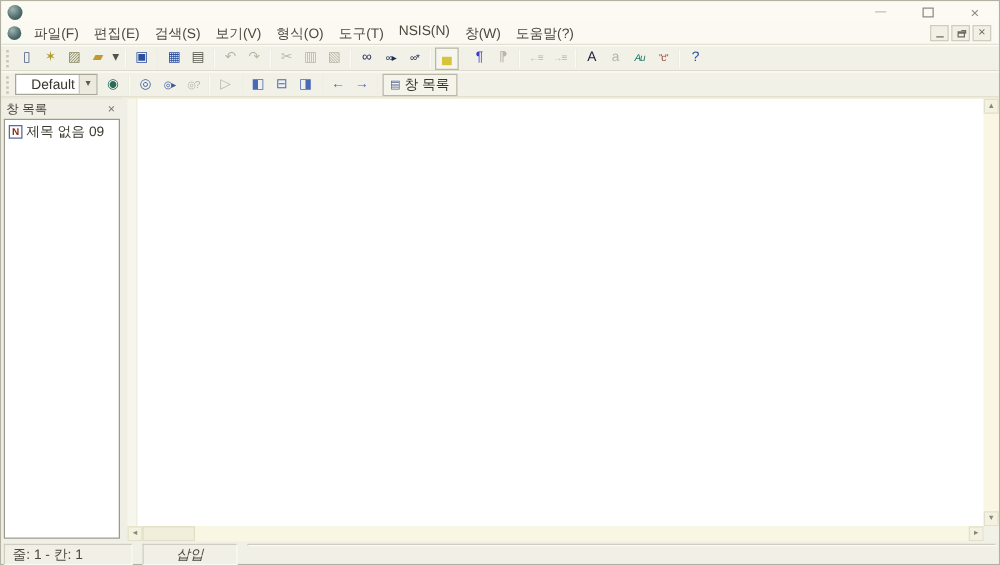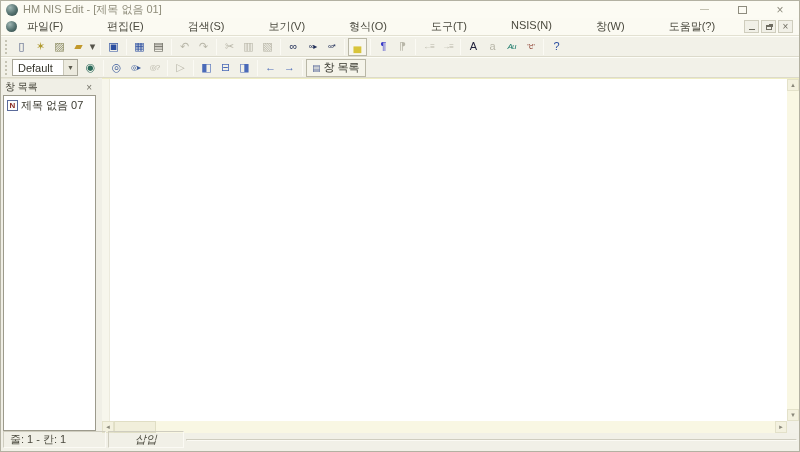--- a/index.html
+++ b/index.html
@@ -30,21 +30,21 @@
   
   .toolbar { height:21px; background:#f2f1e8; border-top:1px solid #fdfdf7; border-bottom:1px solid #dcdacb; display:flex; align-items:center; padding:0 2px; flex:0 0 auto; }
   .grip { width:3px; height:14px; border-left:2px dotted #c6c4b4; margin:0 4px 0 2px; }
   .tbtn { width:19px; height:18px; display:flex; align-items:center; justify-content:center; font-size:11px; line-height:1; color:#44506e; white-space:nowrap; }
   .tbtn.sm { font-size:8px; letter-spacing:-1px; }
   .tbtn.narrow { width:9px; }
   .tbtn.disabled { color:#b8b6a8 !important; }
   .tbtn.toggled { border:1px solid #b9b7a6; background:#f7f6ee; }
   .tsep { width:1px; height:16px; background:#cfcdbd; border-right:1px solid #fbfaf4; margin:0 3px; }
   .combo { width:66px; height:17px; background:#fff; border:1px solid #a8a698; display:flex; align-items:center; }
-  .combo-text { flex:1; padding-left:5px; color:#35342b; }
+  .combo-text { flex:1; padding-left:12px; color:#35342b; }
   .combo-arrow { width:14px; height:100%; background:#eceade; border-left:1px solid #c9c7b8; display:flex; align-items:center; justify-content:center; font-size:7px; color:#5b5a4e; }
   .tbtn-text { height:18px; display:flex; align-items:center; gap:3px; border:1px solid #b9b7a6; background:#f5f4ea; padding:0 5px; color:#35342b; }
   .tbtn-text .mini { font-size:9px; color:#5a6a9a; }
 
   
   .main { flex:1 1 auto; display:flex; min-height:0; background:#f0efe6; }
   .sidepanel { width:97px; flex:0 0 auto; display:flex; flex-direction:column; border-top:1px solid #e8e6d6; }
   .panel-header { height:16px; display:flex; align-items:center; padding:0 4px; color:#45443a; font-size:10px; flex:0 0 auto; }
   .panel-close { margin-left:auto; color:#76746a; font-size:10px; padding:0 2px; }
   .panel-list { flex:1; margin:0 2px 2px 2px; background:#fff; border:1px solid #9c9a8c; overflow:hidden; }
@@ -56,48 +56,47 @@
   .gutter { width:8px; background:#f7f6ec; border-right:1px solid #eceadd; flex:0 0 auto; }
   .edit-surface { flex:1; background:#ffffff; }
   .vscroll { width:12px; flex:0 0 auto; background:#f9f7e3; display:flex; flex-direction:column; justify-content:space-between; }
   .hscroll { height:12px; flex:0 0 auto; background:#f9f7e3; display:flex; }
   .scroll-btn { width:12px; height:12px; background:#f3f1df; border:1px solid #e3e1c9; color:#8a887a; font-size:6px; display:flex; align-items:center; justify-content:center; flex:0 0 auto; }
   .hthumb { width:42px; height:12px; background:#f1efdb; border:1px solid #e0dec4; }
   .scroll-corner { width:12px; height:12px; background:#f2f1e8; flex:0 0 auto; }
   .editor-bottom { display:flex; flex:0 0 auto; }
 
   
-  .statusbar { height:18px; flex:0 0 auto; background:#f1f0e7; display:flex; align-items:center; gap:2px; padding:2px 2px 7px 2px; }
+  .statusbar { height:18px; flex:0 0 auto; background:#f1f0e7; display:flex; align-items:flex-start; gap:8px; padding:2px 2px 7px 2px; }
   .status-cell { border:1px solid; border-color:#cfcdbf #fbfaf4 #fbfaf4 #cfcdbf; display:flex; align-items:center; padding:0 6px; color:#4a493e; }
   .status-caret { width:103px; flex:0 0 auto; }
   .status-mode { width:76px; flex:0 0 auto; justify-content:center;font-style:italic; }
   .status-rest { flex:1; }
 </style>
 </head>
 <body>
 
 <div class="window">
 
   <div class="titlebar">
     <span class="app-icon"></span>
-    <span class="title-text">HM NIS Edit - [제목 없음 01]</span>
     <span class="caption-btns">
       <span class="cap-btn">
           <span class="dash"></span>
         </span>
       <span class="cap-btn">
           <span class="maxbox"></span>
         </span>
       <span class="cap-btn close">×</span>
     </span>
   </div>
 
   <div class="menubar">
     <span class="app-icon" style="margin-right:4px;"></span>
-    <span style="display:flex;gap:32px;">
+    <span style="display:flex;">
 
     <span class="menu-item">파일(F)</span>
         <span class="menu-item">편집(E)</span>
         <span class="menu-item">검색(S)</span>
         <span class="menu-item">보기(V)</span>
         <span class="menu-item">형식(O)</span>
         <span class="menu-item">도구(T)</span>
         <span class="menu-item">NSIS(N)</span>
         <span class="menu-item">창(W)</span>
         <span class="menu-item">도움말(?)</span>
@@ -191,21 +190,21 @@
     <div class="sidepanel">
       <div class="panel-header">
         <span>창 목록</span>
         <span class="panel-close">×</span>
       </div>
       <div class="panel-list">
         <div>
 
         <div class="list-item">
               <span class="doc-icon">N</span>
-              <span>제목 없음 07</span>
+              <span>제목 없음 09</span>
             </div>
           </div>
       </div>
     </div>
 
     <div class="splitter"></div>
 
     <div class="editor">
       <div class="editor-body">
         <div class="gutter"></div>

